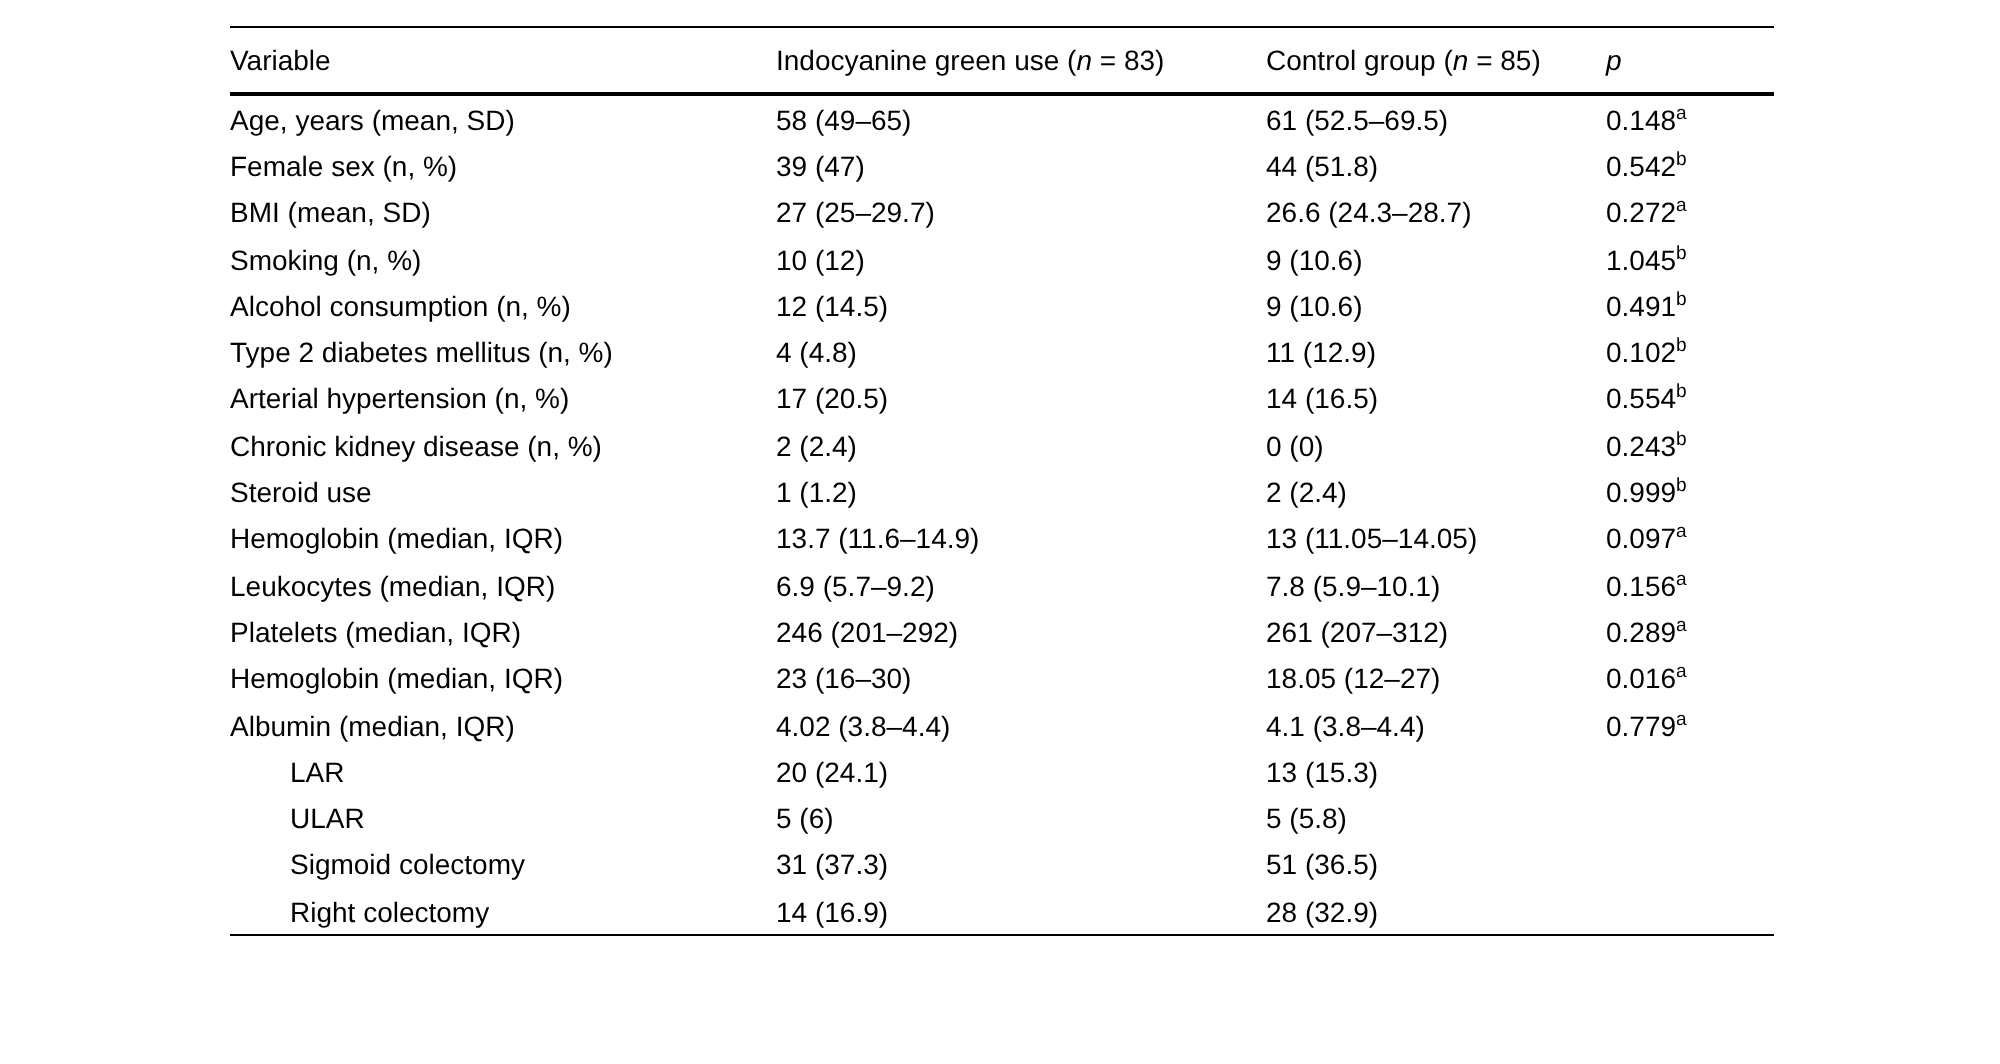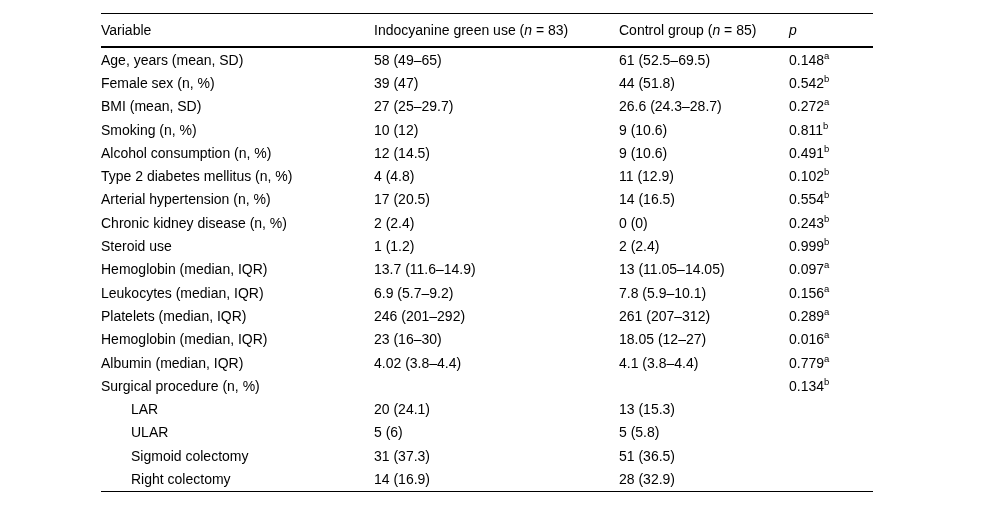--- a/index.html
+++ b/index.html
@@ -10,21 +10,21 @@
   body {
     width: 1000px;
     height: 532px;
     position: relative;
     font-family: "Liberation Sans", sans-serif;
     color: #000000;
     overflow: hidden;
   }
   .table-wrap {
     position: absolute;
-    left: 101px;
+    left: 115px;
     top: 13px;
     width: 772px;
   }
   table.baseline-table {
     width: 100%;
     border-collapse: collapse;
     table-layout: fixed;
     font-size: 14px;
     color: #000000;
     border-top: 1.5px solid #000000;
@@ -108,21 +108,21 @@
     <td class="cell-variable"><span>BMI (mean, SD)</span></td>
     <td class="cell-icg"><span>27 (25–29.7)</span></td>
     <td class="cell-control"><span>26.6 (24.3–28.7)</span></td>
     <td class="cell-p"><span>0.272</span><sup>a</sup></td>
   </tr>
 
   <tr class="italic">
     <td class="cell-variable"><span>Smoking (n, %)</span></td>
     <td class="cell-icg"><span>10 (12)</span></td>
     <td class="cell-control"><span>9 (10.6)</span></td>
-    <td class="cell-p"><span>0.811</span><sup>b</sup></td>
+    <td class="cell-p"><span>1.045</span><sup>b</sup></td>
   </tr>
 
   <tr class="italic">
     <td class="cell-variable"><span>Alcohol consumption (n, %)</span></td>
     <td class="cell-icg"><span>12 (14.5)</span></td>
     <td class="cell-control"><span>9 (10.6)</span></td>
     <td class="cell-p"><span>0.491</span><sup>b</sup></td>
   </tr>
 
   <tr class="italic">
@@ -181,26 +181,20 @@
     <td class="cell-p"><span>0.016</span><sup>a</sup></td>
   </tr>
 
   <tr class="italic">
     <td class="cell-variable"><span>Albumin (median, IQR)</span></td>
     <td class="cell-icg"><span>4.02 (3.8–4.4)</span></td>
     <td class="cell-control"><span>4.1 (3.8–4.4)</span></td>
     <td class="cell-p"><span>0.779</span><sup>a</sup></td>
   </tr>
 
-  <tr class="italic">
-    <td class="cell-variable"><span>Surgical procedure (n, %)</span></td>
-    <td class="cell-icg"><span></span></td>
-    <td class="cell-control"><span></span></td>
-    <td class="cell-p"><span>0.134</span><sup>b</sup></td>
-  </tr>
 
   <tr class="indent">
     <td class="cell-variable"><span>LAR</span></td>
     <td class="cell-icg"><span>20 (24.1)</span></td>
     <td class="cell-control"><span>13 (15.3)</span></td>
     <td class="cell-p"><span></span><sup></sup></td>
   </tr>
 
   <tr class="indent">
     <td class="cell-variable"><span>ULAR</span></td>

